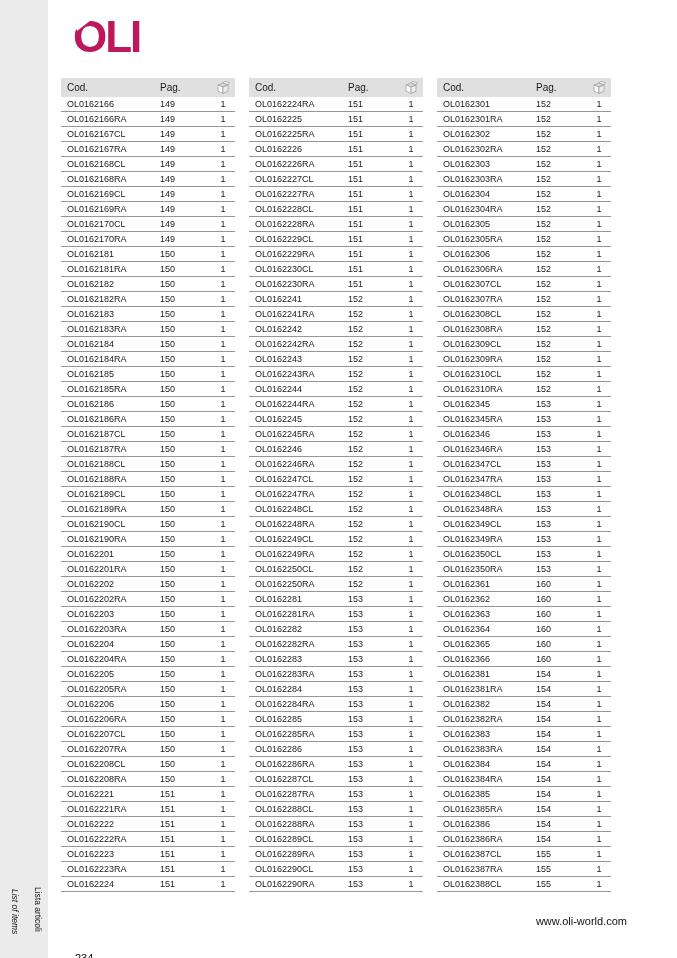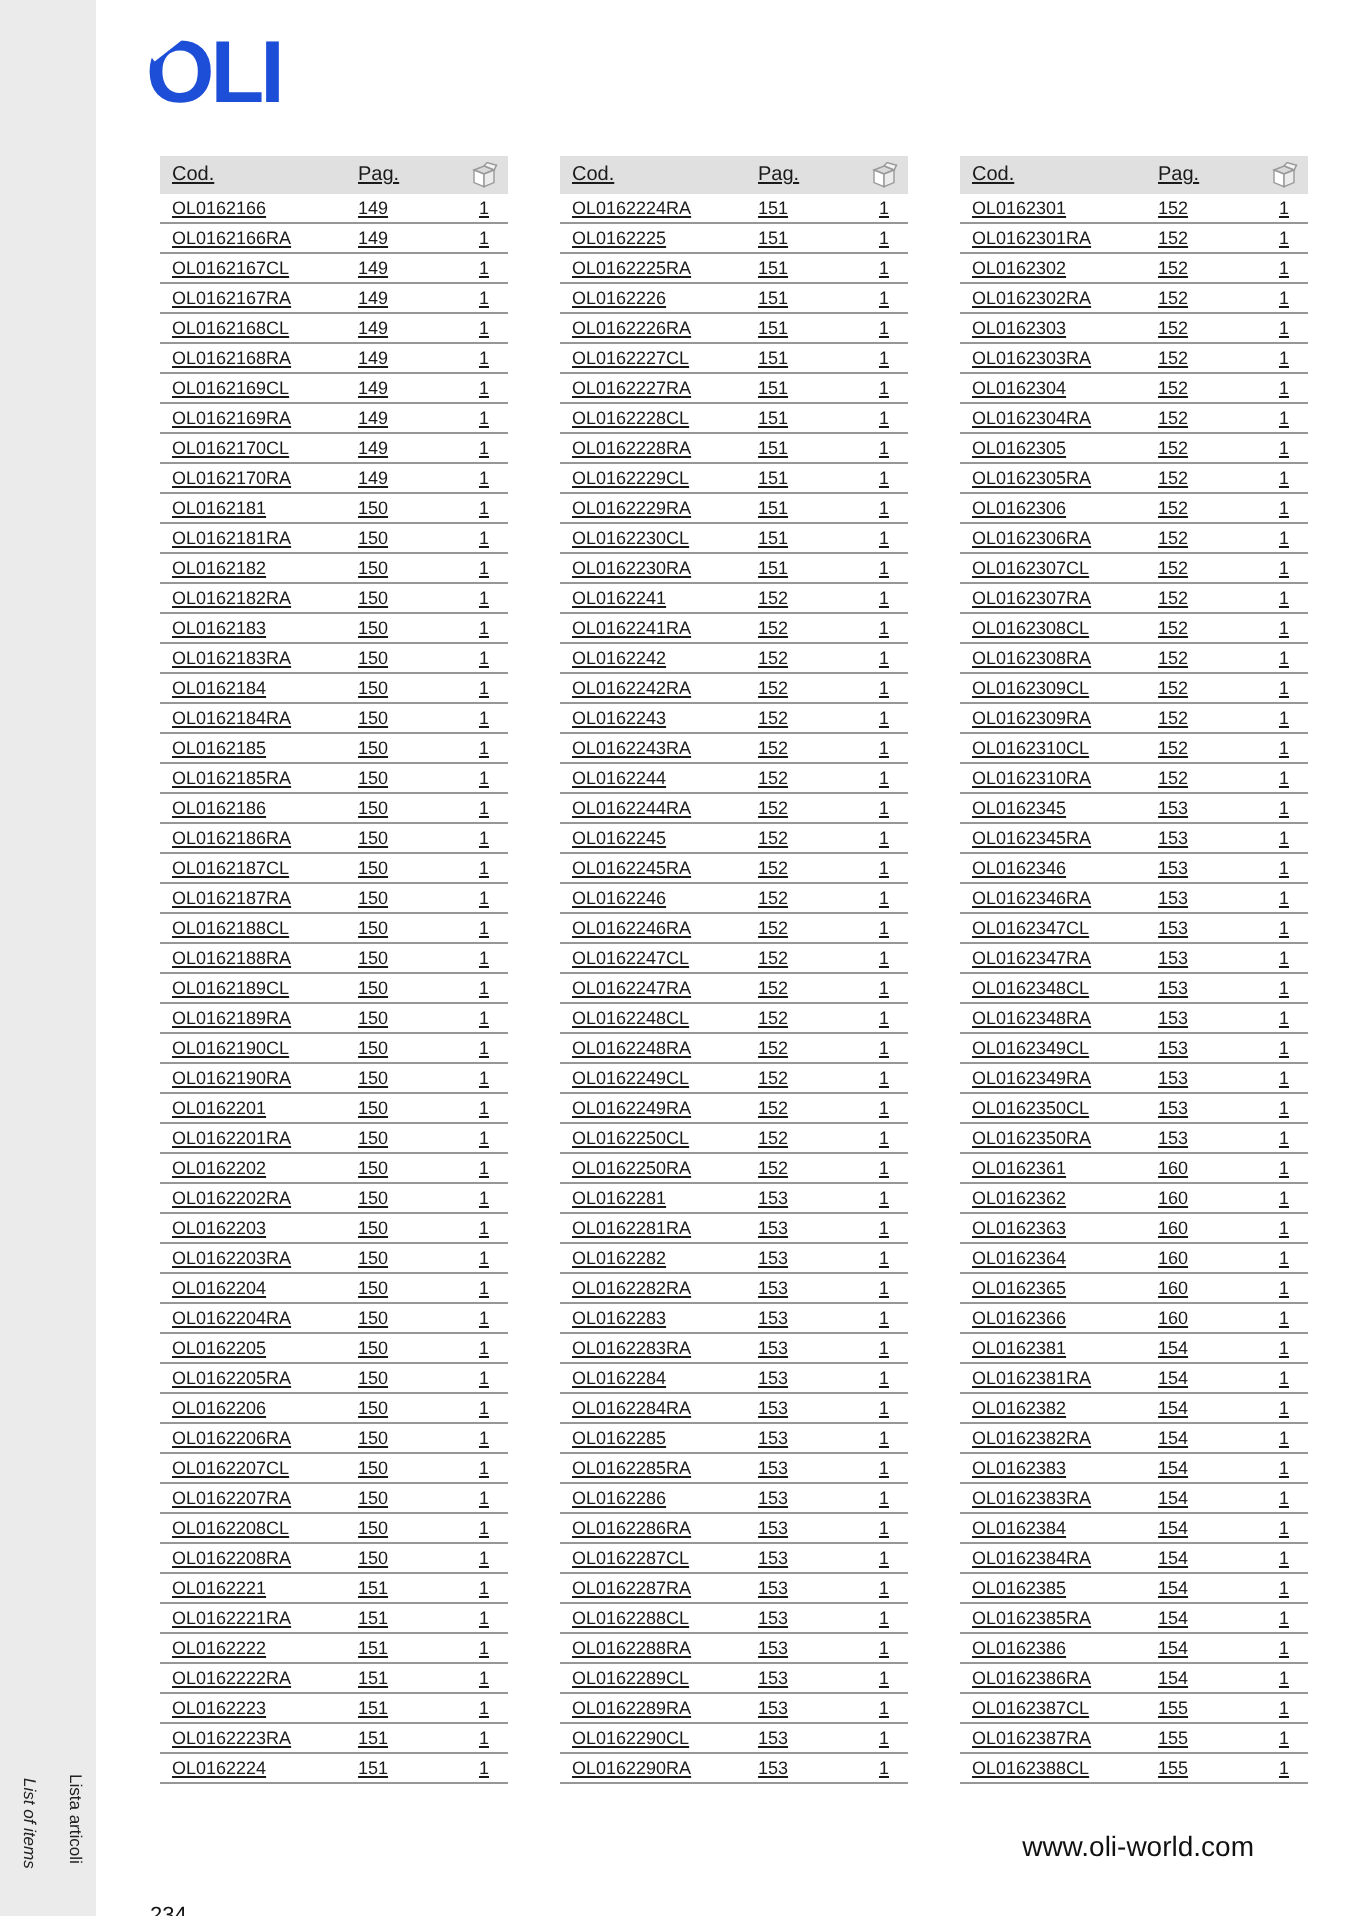--- a/index.html
+++ b/index.html
@@ -18,29 +18,29 @@
     writing-mode:vertical-rl;
     font-size:8.5px;
     color:#222;
     white-space:nowrap;
   }
   .vert-it{left:33px;top:887px;}
   .vert-en{left:10px;top:889px;font-style:italic;}
   .logo{
     position:absolute;left:73px;top:14px;height:46px;
     font-weight:bold;font-size:44px;letter-spacing:-2px;
-    color:#1d4ed8;line-height:46px;
+    color:#be185d;line-height:46px;
   }
   .logo-slash{
     position:absolute;left:1px;top:7px;width:17px;height:5px;
     background:#ffffff;transform:rotate(-38deg);
   }
   .tables-wrap{
-    position:absolute;left:80px;top:78px;
-    display:flex;gap:26px;text-decoration:underline;
+    position:absolute;left:61px;top:78px;
+    display:flex;gap:14px;
   }
   .table{width:174px;}
   .thead{
     height:19px;background:#e0e0e0;
     display:grid;grid-template-columns:93px 51px 1fr;
     align-items:center;
     font-size:10px;
     padding-left:6px;
   }
   .thead .c-qty{display:flex;justify-content:center;align-items:center;}
@@ -52,21 +52,21 @@
     font-size:9px;
     padding-left:6px;
   }
   .c-qty{text-align:center;}
   .footer-page{
     position:absolute;left:75px;top:912px;
     font-size:11px;color:#111;margin-top:40px;
   }
   .footer-site{
     position:absolute;right:50px;top:915px;
-    font-size:14px;color:#111;
+    font-size:11px;color:#111;
   }
   .pkg-svg{display:block;}
 </style>
 </head>
 <body>
 
 <div class="side-strip"></div>
 <div class="vert-label vert-it">Lista articoli</div>
 <div class="vert-label vert-en">List of items</div>
 

